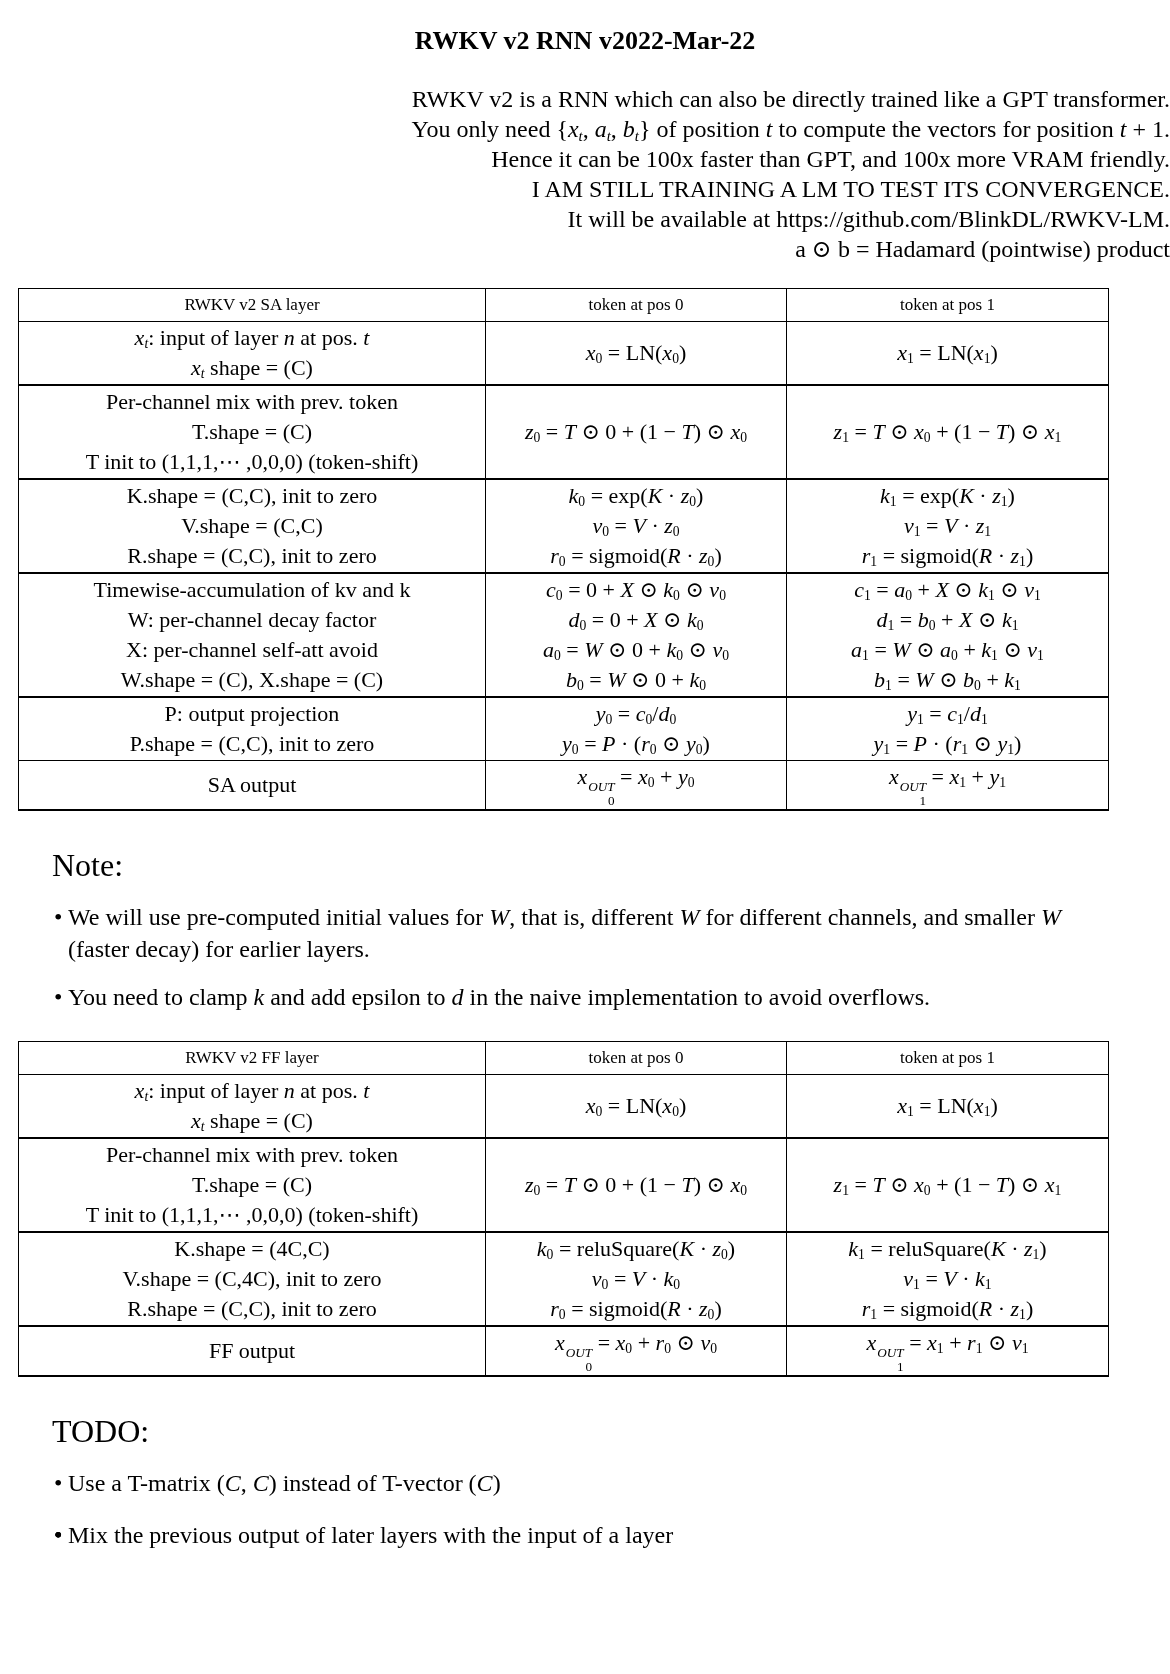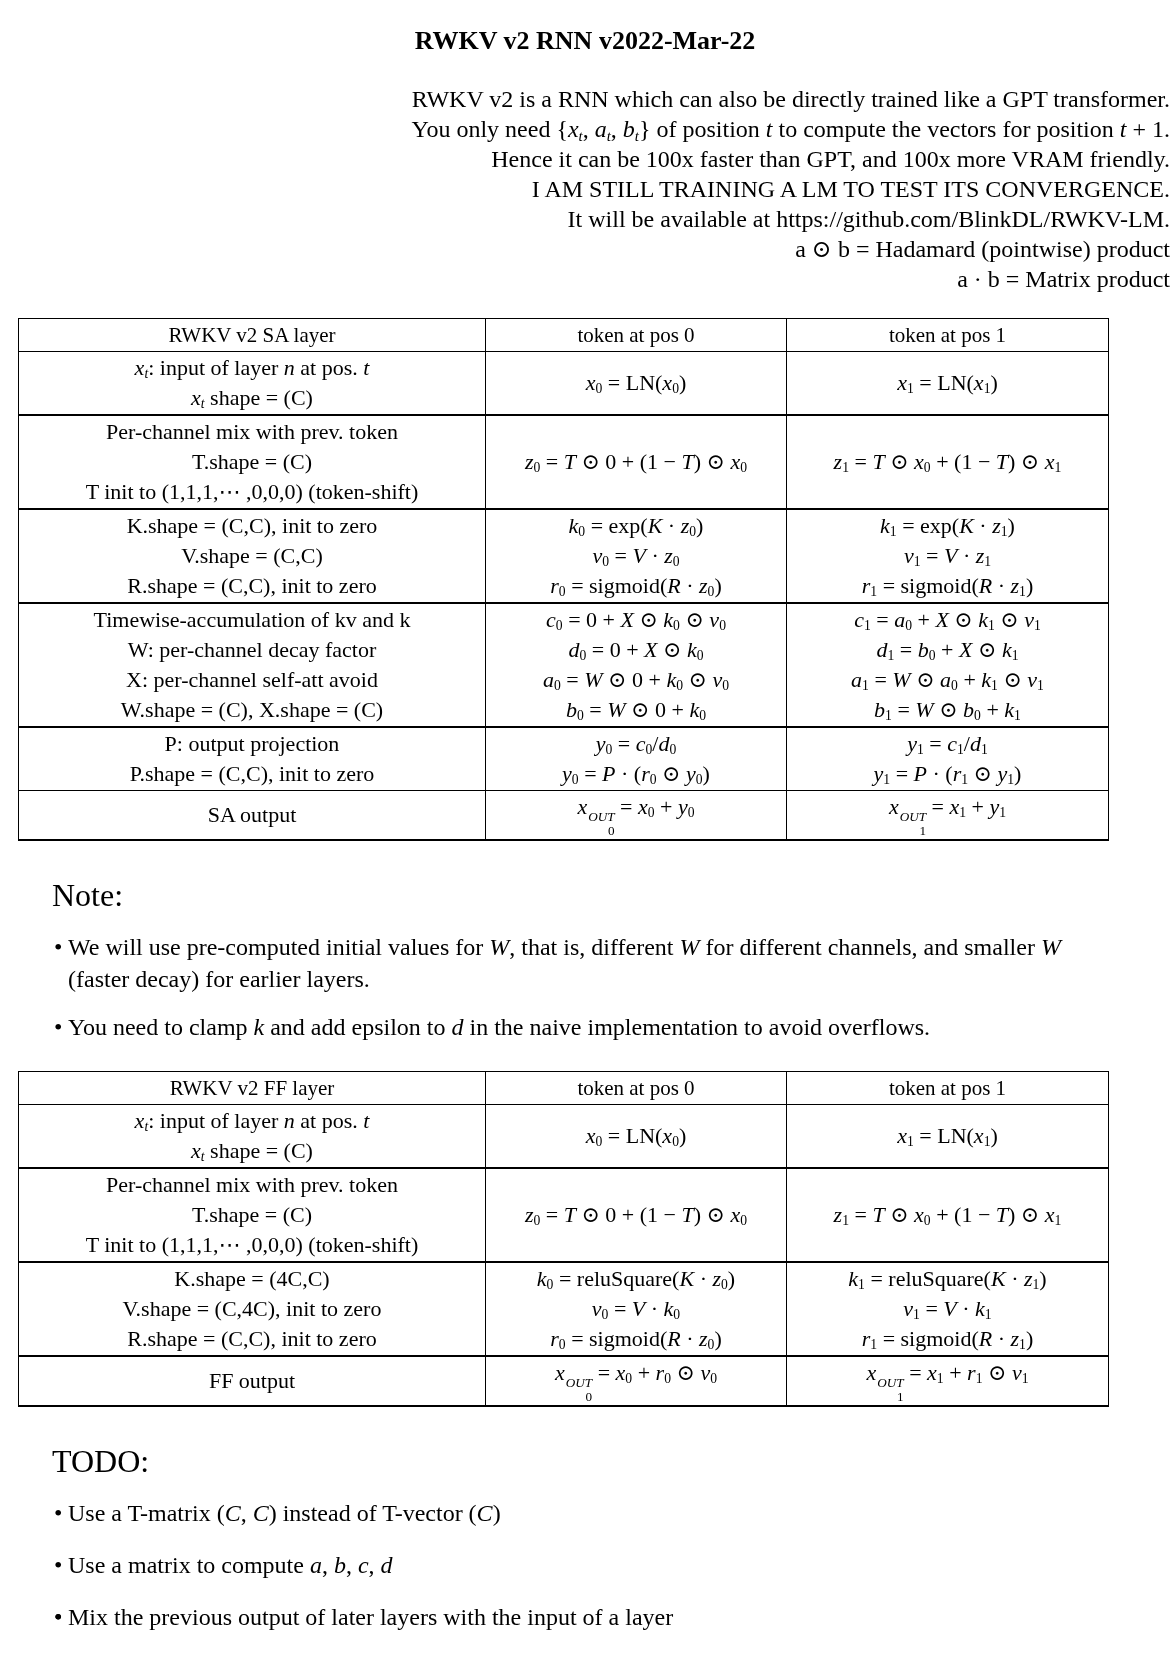--- a/index.html
+++ b/index.html
@@ -20,21 +20,21 @@
 
   .intro { margin: 28px 0 0 56px; font-size: 24px; line-height: 30px; text-align: right; }
 
   .eq-table { border-collapse: collapse; table-layout: fixed; margin-left: 18px;
               width: 1090px; border: 1px solid #000; border-bottom: 2px solid #000;
               font-size: 22px; }
   .eq-table td { border: 1px solid #000; text-align: center; vertical-align: middle;
                  padding: 1px 4px; overflow: hidden; }
   .eq-table tr.t2 > td { border-top-width: 2px; margin-top: 16px; }
   .eq-table .ln { line-height: 30px; white-space: nowrap; }
-  .eq-table .hdr { line-height: 30px; font-size: 21px; }
+  .eq-table .hdr { line-height: 30px; font-size: 17px; }
   .col-desc { width: 467px; }
   .col-p0 { width: 301px; }
   .col-p1 { width: 322px; }
   .sa { margin-top: 24px; }
   .ff { margin-top: 28px; }
 
   .heading { margin: 38px 0 0 52px; font-size: 32px; line-height: 32px; }
   .li { position: relative; margin: 20px 0 0 54px; padding-left: 14px;
         width: 1048px; font-size: 24px; line-height: 32px; }
   .li.tight { margin-top: 16px; }
@@ -47,21 +47,20 @@
 
   <h1 class="title">RWKV v2 RNN v2022-Mar-22</h1>
 
   <div class="intro">
     <div class="iline">RWKV v2 is a RNN which can also be directly trained like a GPT transformer.</div>
     <div class="iline">You only need {<i>x</i><sub><i>t</i></sub>, <i>a</i><sub><i>t</i></sub>, <i>b</i><sub><i>t</i></sub>} of position <i>t</i> to compute the vectors for position <i>t</i> + 1.</div>
     <div class="iline">Hence it can be 100x faster than GPT, and 100x more VRAM friendly.</div>
     <div class="iline">I AM STILL TRAINING A LM TO TEST ITS CONVERGENCE.</div>
     <div class="iline">It will be available at https://github.com/BlinkDL/RWKV-LM.</div>
     <div class="iline">a ⊙ b = Hadamard (pointwise) product</div>
-    <div class="iline">a · b = Matrix product</div>
   </div>
 
   <table class="eq-table sa">
     <colgroup>
         <col class="col-desc">
         <col class="col-p0">
         <col class="col-p1">
       </colgroup>
     <tbody>
       <tr>
@@ -249,21 +248,20 @@
     </tbody>
   </table>
 
   <div class="heading">TODO:</div>
   <div class="li">
     <span class="dot">•</span>
     <span>Use a T-matrix (<i>C</i>, <i>C</i>) instead of T-vector (<i>C</i>)</span>
   </div>
   <div class="li">
     <span class="dot">•</span>
-    <span>Use a matrix to compute <i>a</i>, <i>b</i>, <i>c</i>, <i>d</i></span>
   </div>
   <div class="li">
     <span class="dot">•</span>
   </div>
   <div class="li">
     <span class="dot">•</span>
     <span>Mix the previous output of later layers with the input of a layer</span>
   </div>
 
 </div>

